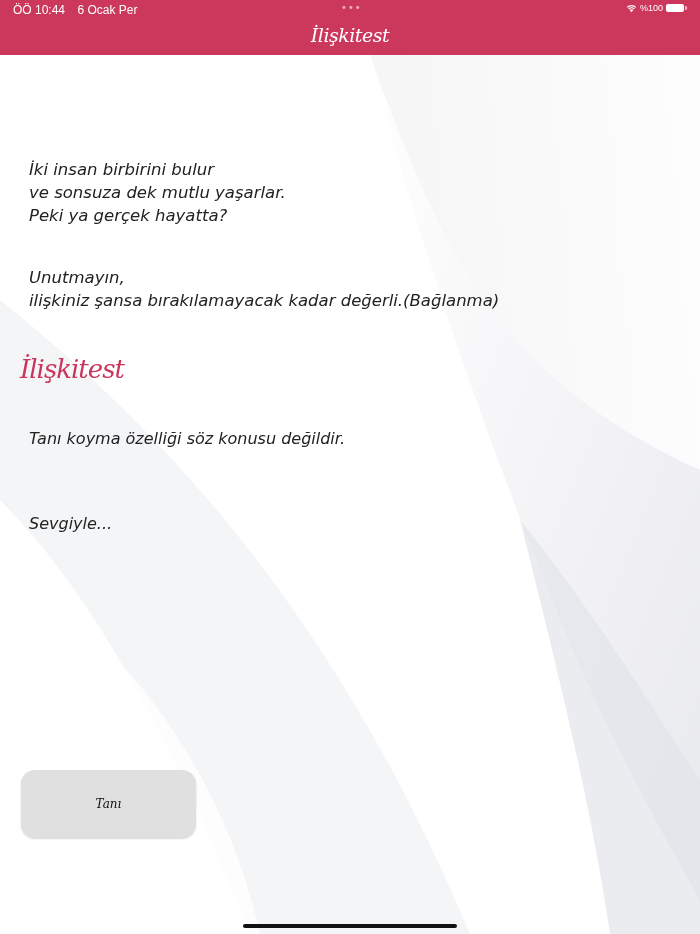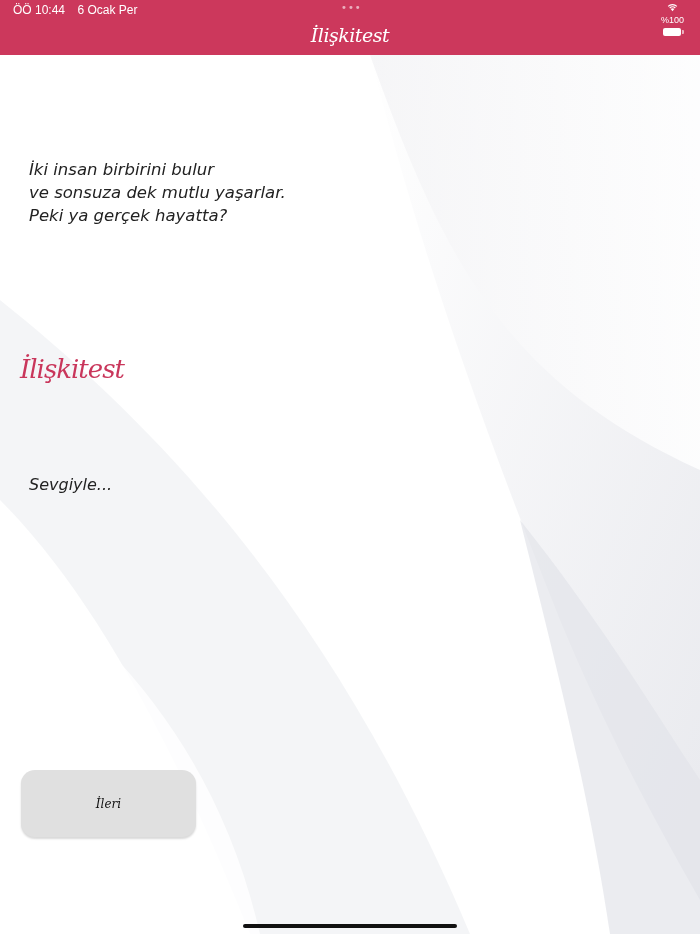--- a/index.html
+++ b/index.html
@@ -2,21 +2,21 @@
 <html><head>
 <meta charset="utf-8">
 <style>
   html, body { margin:0; padding:0; }
   body { width:700px; height:934px; position:relative; overflow:hidden; background:#ffffff; font-family:"DejaVu Sans", sans-serif; }
   .bg { position:absolute; left:0; top:55px; width:700px; height:879px; z-index:0; }
   .statusbar { position:absolute; left:0; top:0; width:700px; height:55px; background:#cc385c; z-index:2; }
   .sb-left { position:absolute; left:13px; top:3px; font-size:12px; color:#fff; font-family:"Liberation Sans", sans-serif; }
   .sb-left span { margin-right:9px; }
   .sb-dots { position:absolute; left:341px; top:2px; font-size:10px; color:rgba(255,255,255,0.6); letter-spacing:1px; }
-  .sb-right { position:absolute; right:16px; top:3px; font-size:9px; color:#fff; display:flex; align-items:center; gap:3px; font-family:"Liberation Sans", sans-serif;flex-direction:column; }
+  .sb-right { position:absolute; right:16px; top:3px; font-size:9px; color:#fff; display:flex; align-items:center; gap:3px; font-family:"Liberation Sans", sans-serif; }
   .battery { width:18px; height:8px; background:#fff; border-radius:2px; position:relative; }
   .battery:after { content:""; position:absolute; right:-3px; top:2px; width:2px; height:4px; background:rgba(255,255,255,0.6); border-radius:0 1px 1px 0; }
   .nav-title { position:absolute; left:0; width:700px; top:24px; text-align:center; color:#fff; font-family:"DejaVu Serif", serif; font-style:italic; font-size:19px; letter-spacing:-0.5px; }
   .content { position:absolute; left:21px; top:150px; width:670px; z-index:1; color:#222; font-family:"DejaVu Sans", sans-serif; font-style:italic; font-size:16.5px; line-height:23px; }
   .para { margin:8px; white-space:pre-line; }
   .gap { height:23px; }
   .brand { position:absolute; left:20px; top:354px; z-index:1; color:#c9365b; font-family:"DejaVu Serif", serif; font-style:italic; font-size:26px; letter-spacing:-1px; }
   .content2 { position:absolute; left:21px; top:397px; width:675px; z-index:1; color:#222; font-family:"DejaVu Sans", sans-serif; font-style:italic; font-size:16px; line-height:22.5px; }
   .button { position:absolute; left:21px; top:770px; width:175px; height:67px; background:#e0e0e0; border-radius:14px; box-shadow:0 2px 2px rgba(0,0,0,0.15); z-index:1; display:flex; align-items:center; justify-content:center; cursor:pointer; }
   .button-label { font-family:"DejaVu Serif", serif; font-style:italic; font-size:12px; color:#111; }
@@ -60,28 +60,31 @@
     <div class="battery"></div>
   </div>
   <div class="nav-title">İlişkitest</div>
 </div>
 
 <div class="content">
   <p class="para">İki insan birbirini bulur
 ve sonsuza dek mutlu yaşarlar.
 Peki ya gerçek hayatta?</p>
   <div class="gap"></div>
+  <p class="para">Unutmayın,
+ilişkiniz şansa bırakılamayacak kadar değerli.(Bağlanma)</p>
 </div>
 
 <div class="brand">İlişkitest</div>
 
 <div class="content2">
   <div class="gap"></div>
+  <p class="para">Tanı koyma özelliği söz konusu değildir.</p>
   <div class="gap"></div>
   <div class="gap"></div>
   <p class="para">Sevgiyle...</p>
 </div>
 
 <div class="button">
-  <span class="button-label">İleri</span>
+  <span class="button-label">Tanı</span>
 </div>
 
 <div class="home-indicator"></div>
 
 </body></html>

